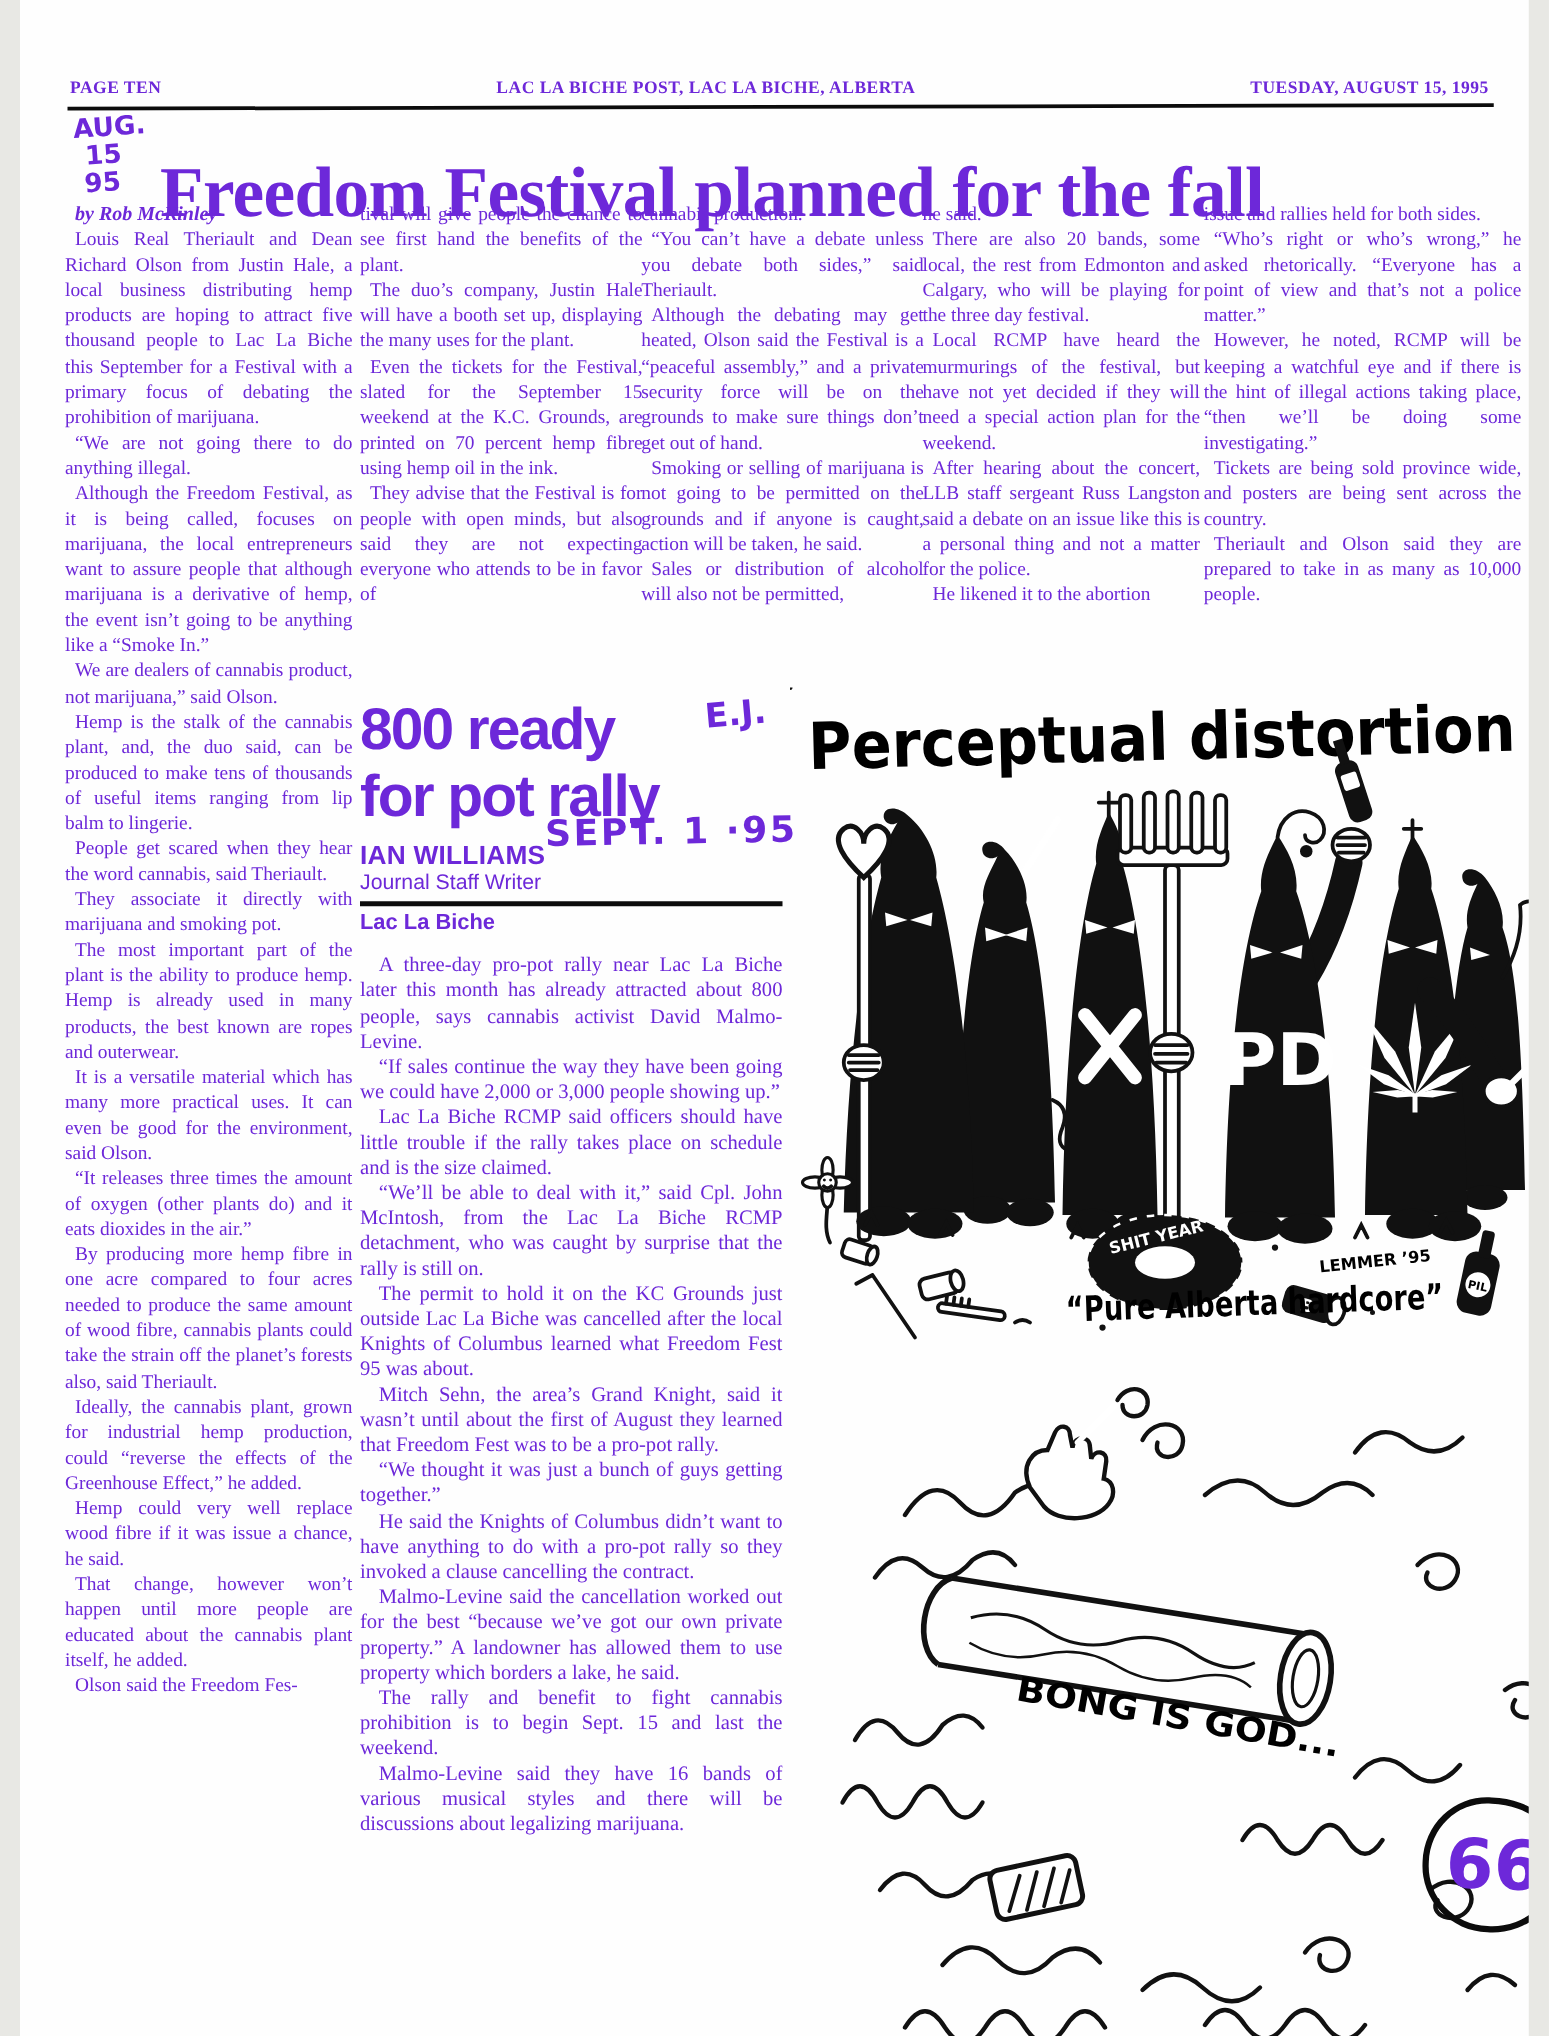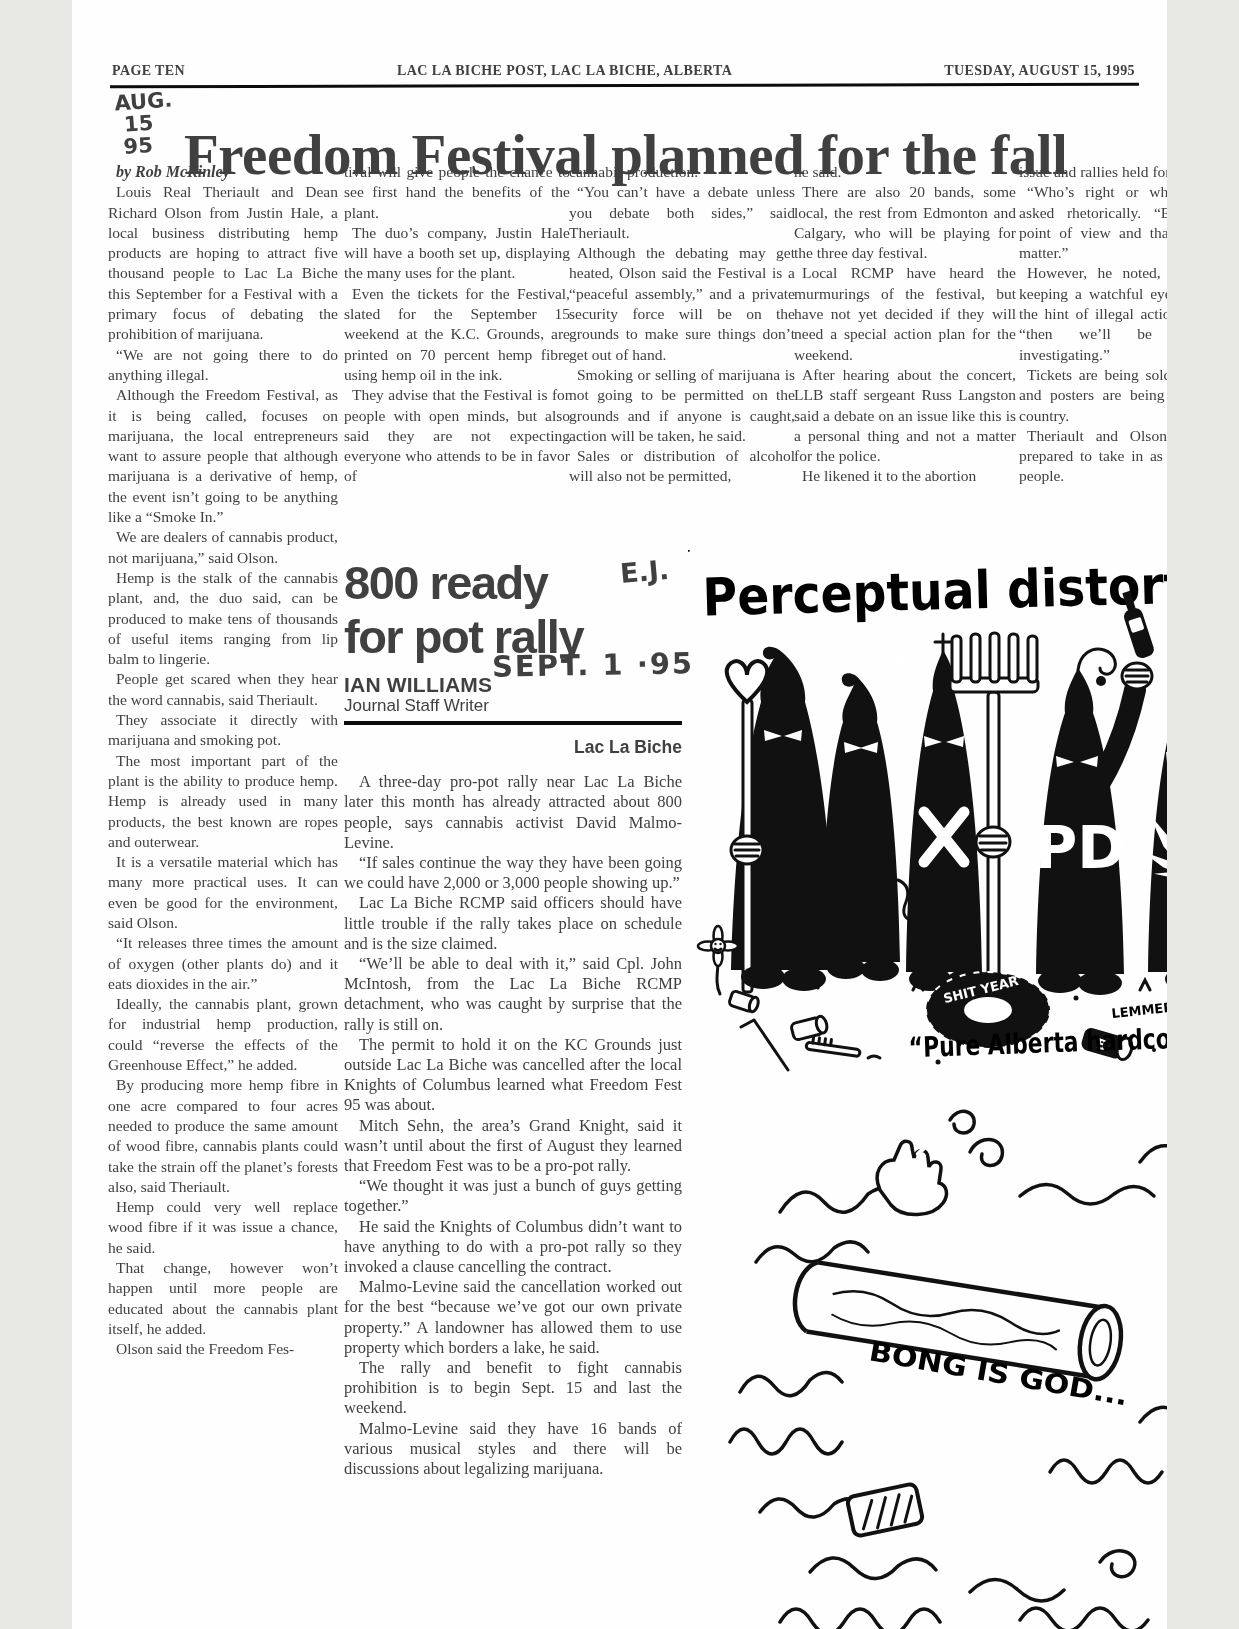--- a/index.html
+++ b/index.html
@@ -1,18 +1,18 @@
 <!DOCTYPE html>
 <html><head>
 <meta charset="utf-8">
 <style>
   html,body { margin:0; padding:0; background:#e8e8e4; }
   #page {
-    position:relative; width:1095px; height:1629px; background:#fefefe;
-    margin:0 auto; overflow:hidden; color:#404040;
+    position:relative; width:1207px; height:1629px; background:#fefefe;
+    margin:0 auto; overflow:hidden; color:#6d28d9;
     font-family:"Liberation Serif", serif;
   }
   
   .hdr {
     position:absolute; left:40px; right:32px; top:63px;
     display:flex; justify-content:space-between; align-items:baseline;
     font-family:"Liberation Serif", serif; font-weight:bold;
     font-size:14px; letter-spacing:0.4px;
   }
   .hdr-rule { position:absolute; left:38px; right:28px; top:84px; height:3px; background:#0c0c0c; transform:rotate(-0.15deg); }
@@ -43,22 +43,22 @@
   #rally { position:absolute; left:272px; top:556px; width:338px; }
   .rally-h {
     font-family:"Liberation Sans", sans-serif; font-weight:bold;
     font-size:47px; line-height:1.14; letter-spacing:-1.5px; margin:0;
   }
   .rally-byline { margin-top:10px; font-family:"Liberation Sans", sans-serif; }
   .rally-byline .nm { font-weight:bold; font-size:21px; letter-spacing:0.2px; }
   .rally-byline .jt { font-size:17px; margin-top:-1px; }
   .rally-rule { height:4px; background:#0c0c0c; margin-top:5px; }
   .rally-dateline {
-    text-align:right; font-family:"Liberation Sans", sans-serif;
-    font-weight:bold; font-size:17.5px; margin-top:12px;
+    font-family:"Liberation Sans", sans-serif;
+    font-weight:bold; font-size:17.5px; margin-top:2px;
   }
   .rally-body { margin-top:14px; font-size:16.5px; line-height:20.2px; text-align:justify; overflow:hidden; height:880px; }
   .rally-body p { margin:0; text-indent:15px; }
   .note-ej   { position:absolute; left:548px; top:556px; font-size:27px; transform:rotate(-5deg); }
   .note-sept { position:absolute; left:420px; top:648px; font-size:29px; letter-spacing:2px; transform:rotate(-1deg); }
   
   .cartoon { position:absolute; }
   #cartoon-top    { left:616px; top:550px;  width:592px; height:542px; }
   #cartoon-bottom { left:648px; top:1092px; width:591px; height:537px; }
   .ln { fill:none; stroke:#111; stroke-width:3; stroke-linecap:round; }
@@ -98,22 +98,22 @@
         <p>Louis Real Theriault and Dean Richard Olson from Justin Hale, a local business distributing hemp products are hoping to attract five thousand people to Lac La Biche this September for a Festival with a primary focus of debating the prohibition of marijuana.</p>
         <p>“We are not going there to do anything illegal.</p>
         <p>Although the Freedom Festival, as it is being called, focuses on marijuana, the local entrepreneurs want to assure people that although marijuana is a derivative of hemp, the event isn’t going to be anything like a “Smoke In.”</p>
         <p>We are dealers of cannabis product, not marijuana,” said Olson.</p>
         <p>Hemp is the stalk of the cannabis plant, and, the duo said, can be produced to make tens of thousands of useful items ranging from lip balm to lingerie.</p>
         <p>People get scared when they hear the word cannabis, said Theriault.</p>
         <p>They associate it directly with marijuana and smoking pot.</p>
         <p>The most important part of the plant is the ability to produce hemp.  Hemp is already used in many products, the best known are ropes and outerwear.</p>
         <p>It is a versatile material which has many more practical uses.  It can even be good for the environment, said Olson.</p>
         <p>“It releases three times the amount of oxygen (other plants do) and it eats dioxides in the air.”</p>
+        <p>By producing more hemp fibre in one acre compared to four acres needed to produce the same amount of wood fibre, cannabis plants could take the strain off the planet’s forests also, said Theriault.</p>
         <p>Ideally, the cannabis plant, grown for industrial hemp production, could “reverse the effects of the Greenhouse Effect,” he added.</p>
-        <p>By producing more hemp fibre in one acre compared to four acres needed to produce the same amount of wood fibre, cannabis plants could take the strain off the planet’s forests also, said Theriault.</p>
         <p>Hemp could very well replace wood fibre if it was issue a chance, he said.</p>
         <p>That change, however won’t happen until more people are educated about the cannabis plant itself, he added.</p>
         <p>Olson said the Freedom Fes-</p>
       </div>
   </div>
   <div id="col2" class="col">
     <div>
         <p class="cont">tival will give people the chance to see first hand the benefits of the plant.</p>
         <p>The duo’s company, Justin Hale will have a booth set up, displaying the many uses for the plant.</p>
         <p>Even the tickets for the Festival, slated for the September 15 weekend at the K.C. Grounds, are printed on 70 percent hemp fibre using hemp oil in the ink.</p>

